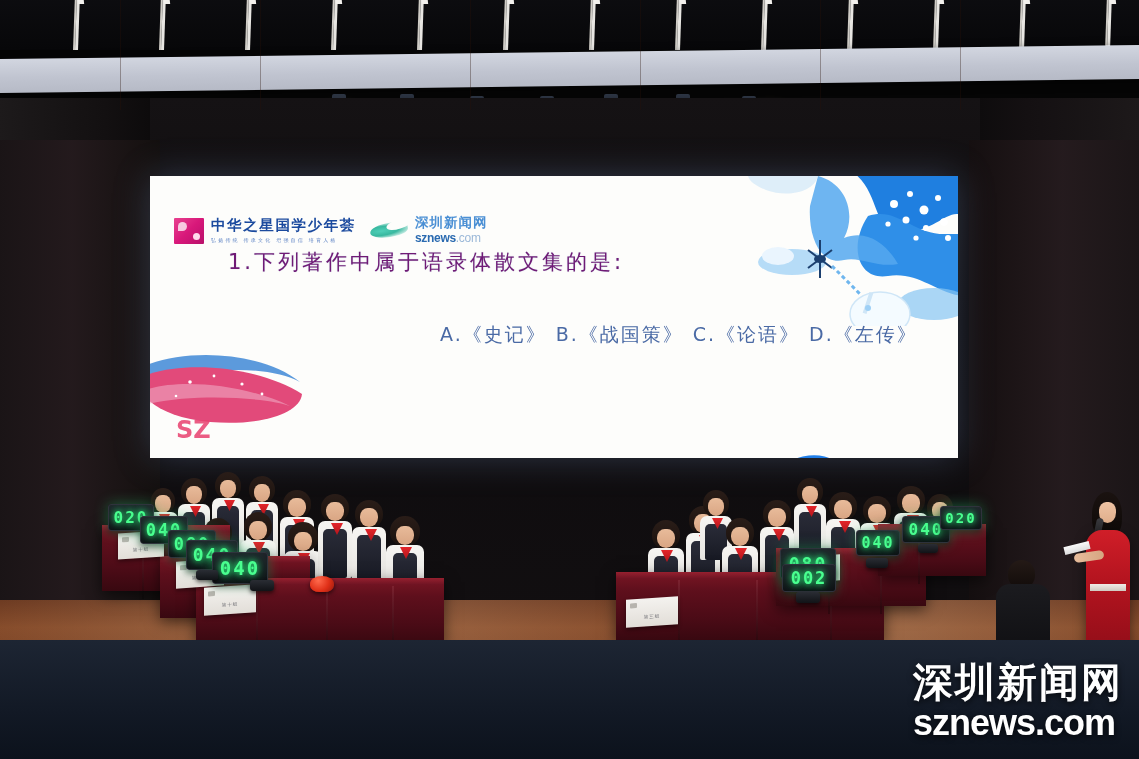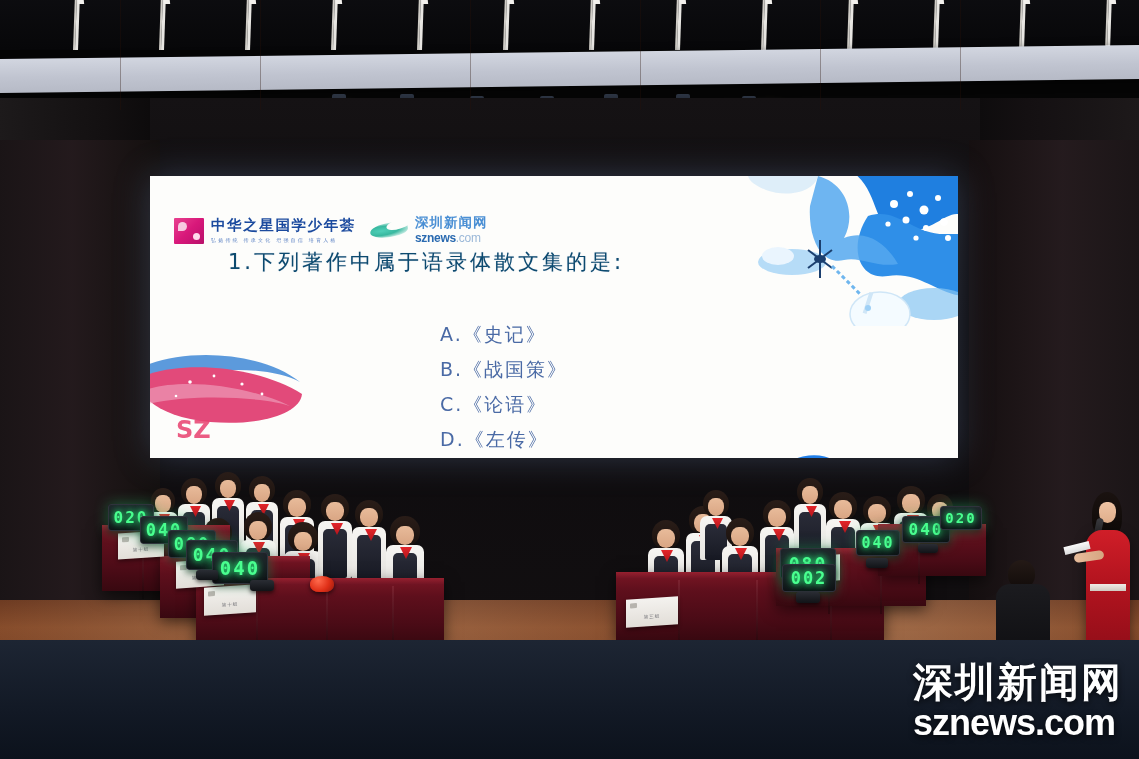--- a/index.html
+++ b/index.html
@@ -149,28 +149,28 @@
 
   
   .cloud-art { position:absolute; right:0; top:0; width:210px; height:150px; z-index:2; }
   
   .swirl-art { position:absolute; left:0; bottom:0; width:190px; height:110px; z-index:2; }
   
   .arrow-art { position:absolute; left:632px; top:278px; width:70px; height:46px; z-index:3; }
 
   .question {
     position:absolute; left:78px; top:72px; z-index:5;
-    font-size:21px; color:#0c4a6e; letter-spacing:3px;
+    font-size:21px; color:#701a75; letter-spacing:3px;
     font-family:"DejaVu Sans", sans-serif;
     white-space:nowrap;
     text-shadow:0 0 1px rgba(90,120,180,.4);
   }
   .options {
     position:absolute; left:290px; top:146px; z-index:5;
-    display:flex; flex-direction:column; gap:9px;
+    display:flex; flex-direction:row; gap:9px;
   }
   .opt {
     font-size:19px; color:#4a6aa5; letter-spacing:2px;
     font-family:"DejaVu Sans", sans-serif;
     white-space:nowrap;
   }
 
   
   .curtain-l {
     position:absolute; left:0; top:140px; width:160px; height:500px;

